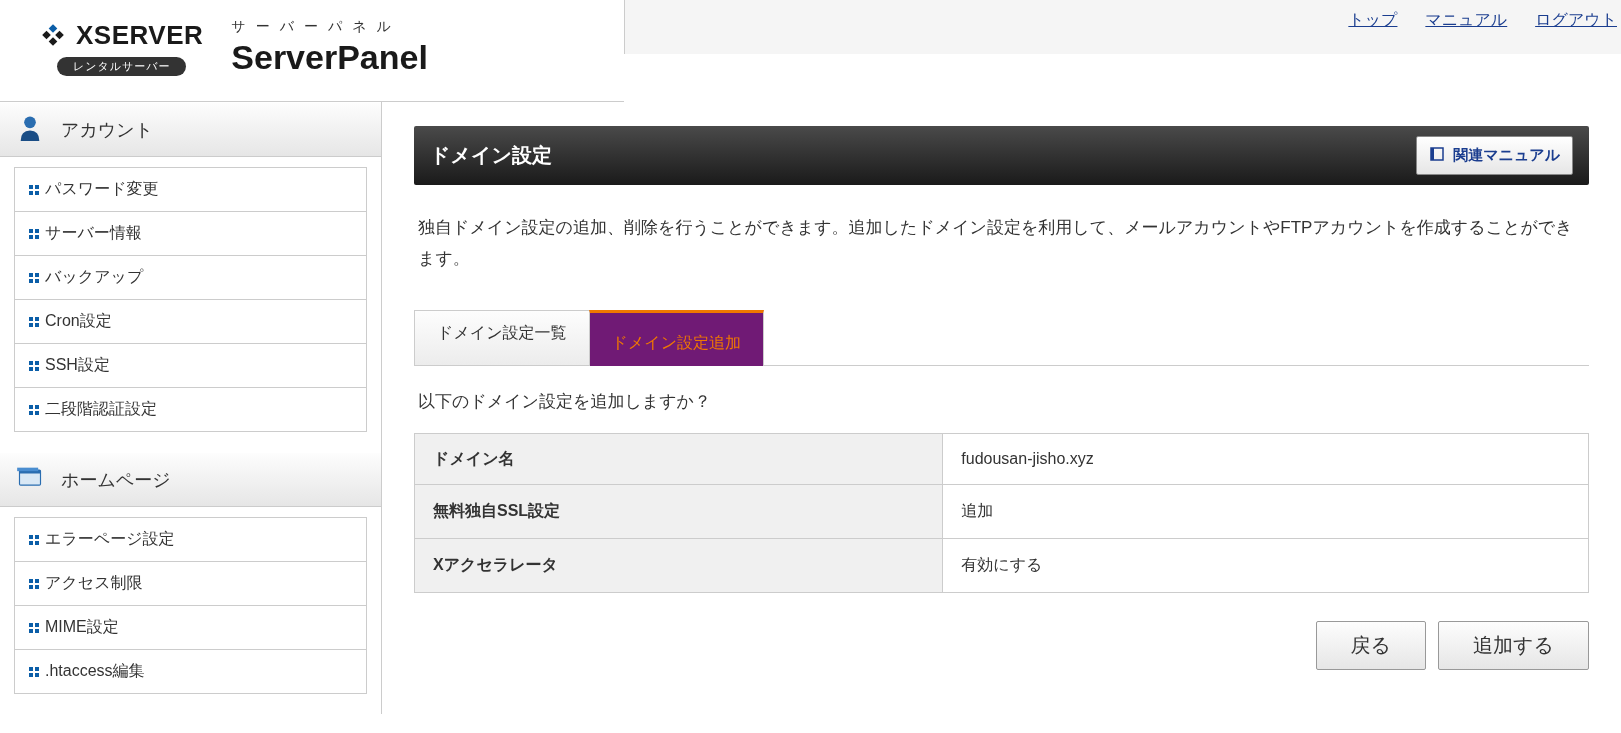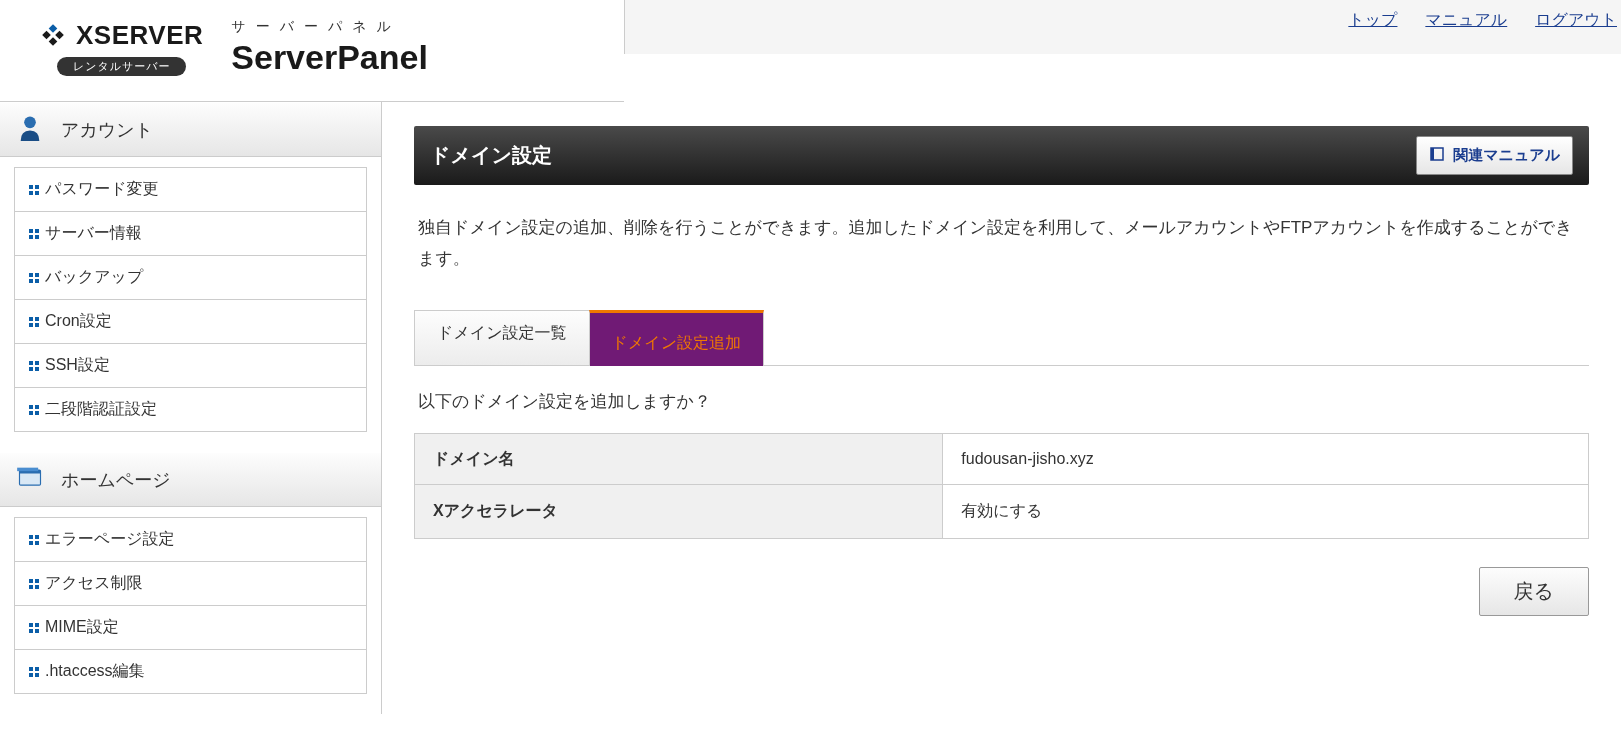--- a/index.html
+++ b/index.html
@@ -177,23 +177,28 @@
 
     <p class="confirm-text">以下のドメイン設定を追加しますか？</p>
 
     <table class="data-table">
       <tbody>
           <tr>
         <th>ドメイン名</th>
         <td>fudousan-jisho.xyz</td>
       </tr>
       <tr>
+        <th>無料独自SSL設定</th>
+        <td>追加</td>
+      </tr>
+      <tr>
         <th>Xアクセラレータ</th>
         <td>有効にする</td>
       </tr>
     </tbody>
       </table>
 
     <div class="button-row">
       <button class="btn">戻る</button>
+      <button class="btn">追加する</button>
     </div>
   </div>
 </div>
 
 </body></html>

